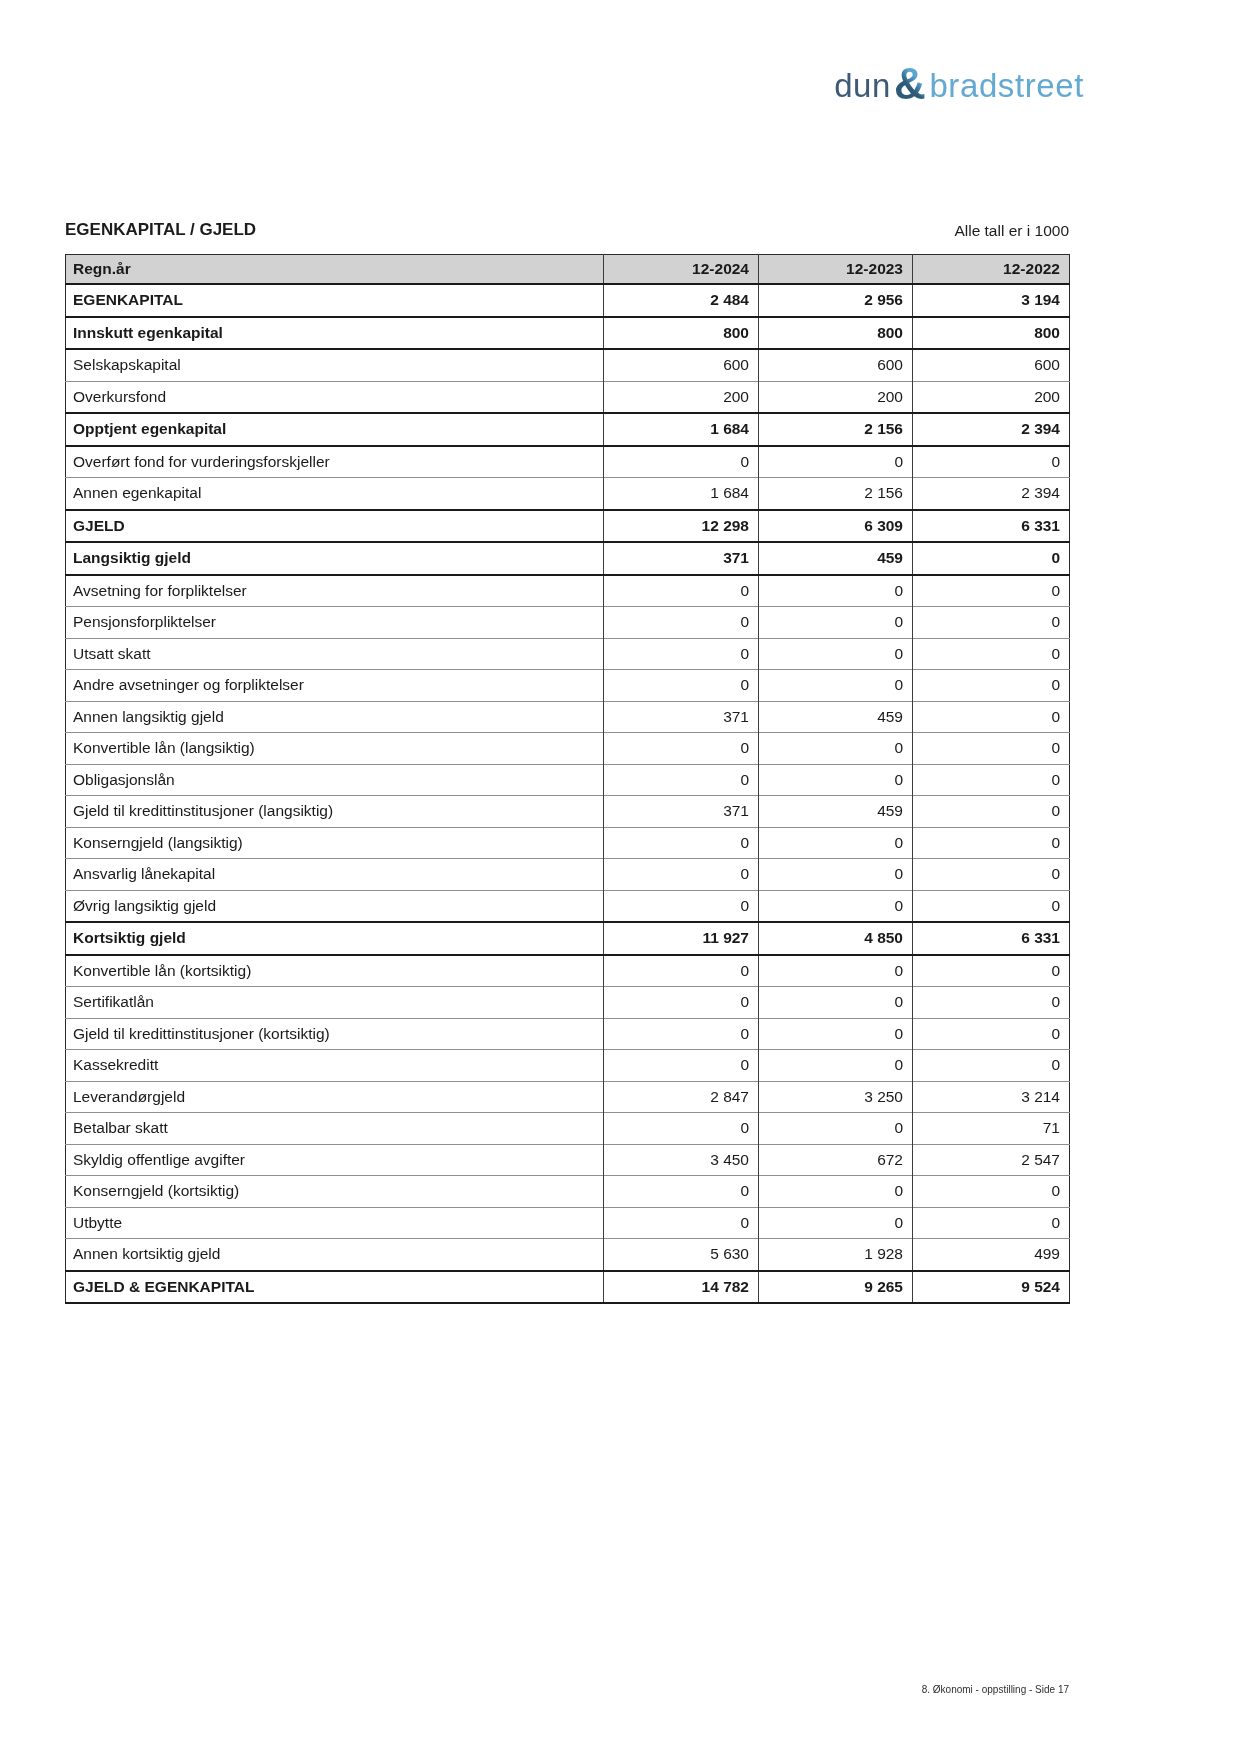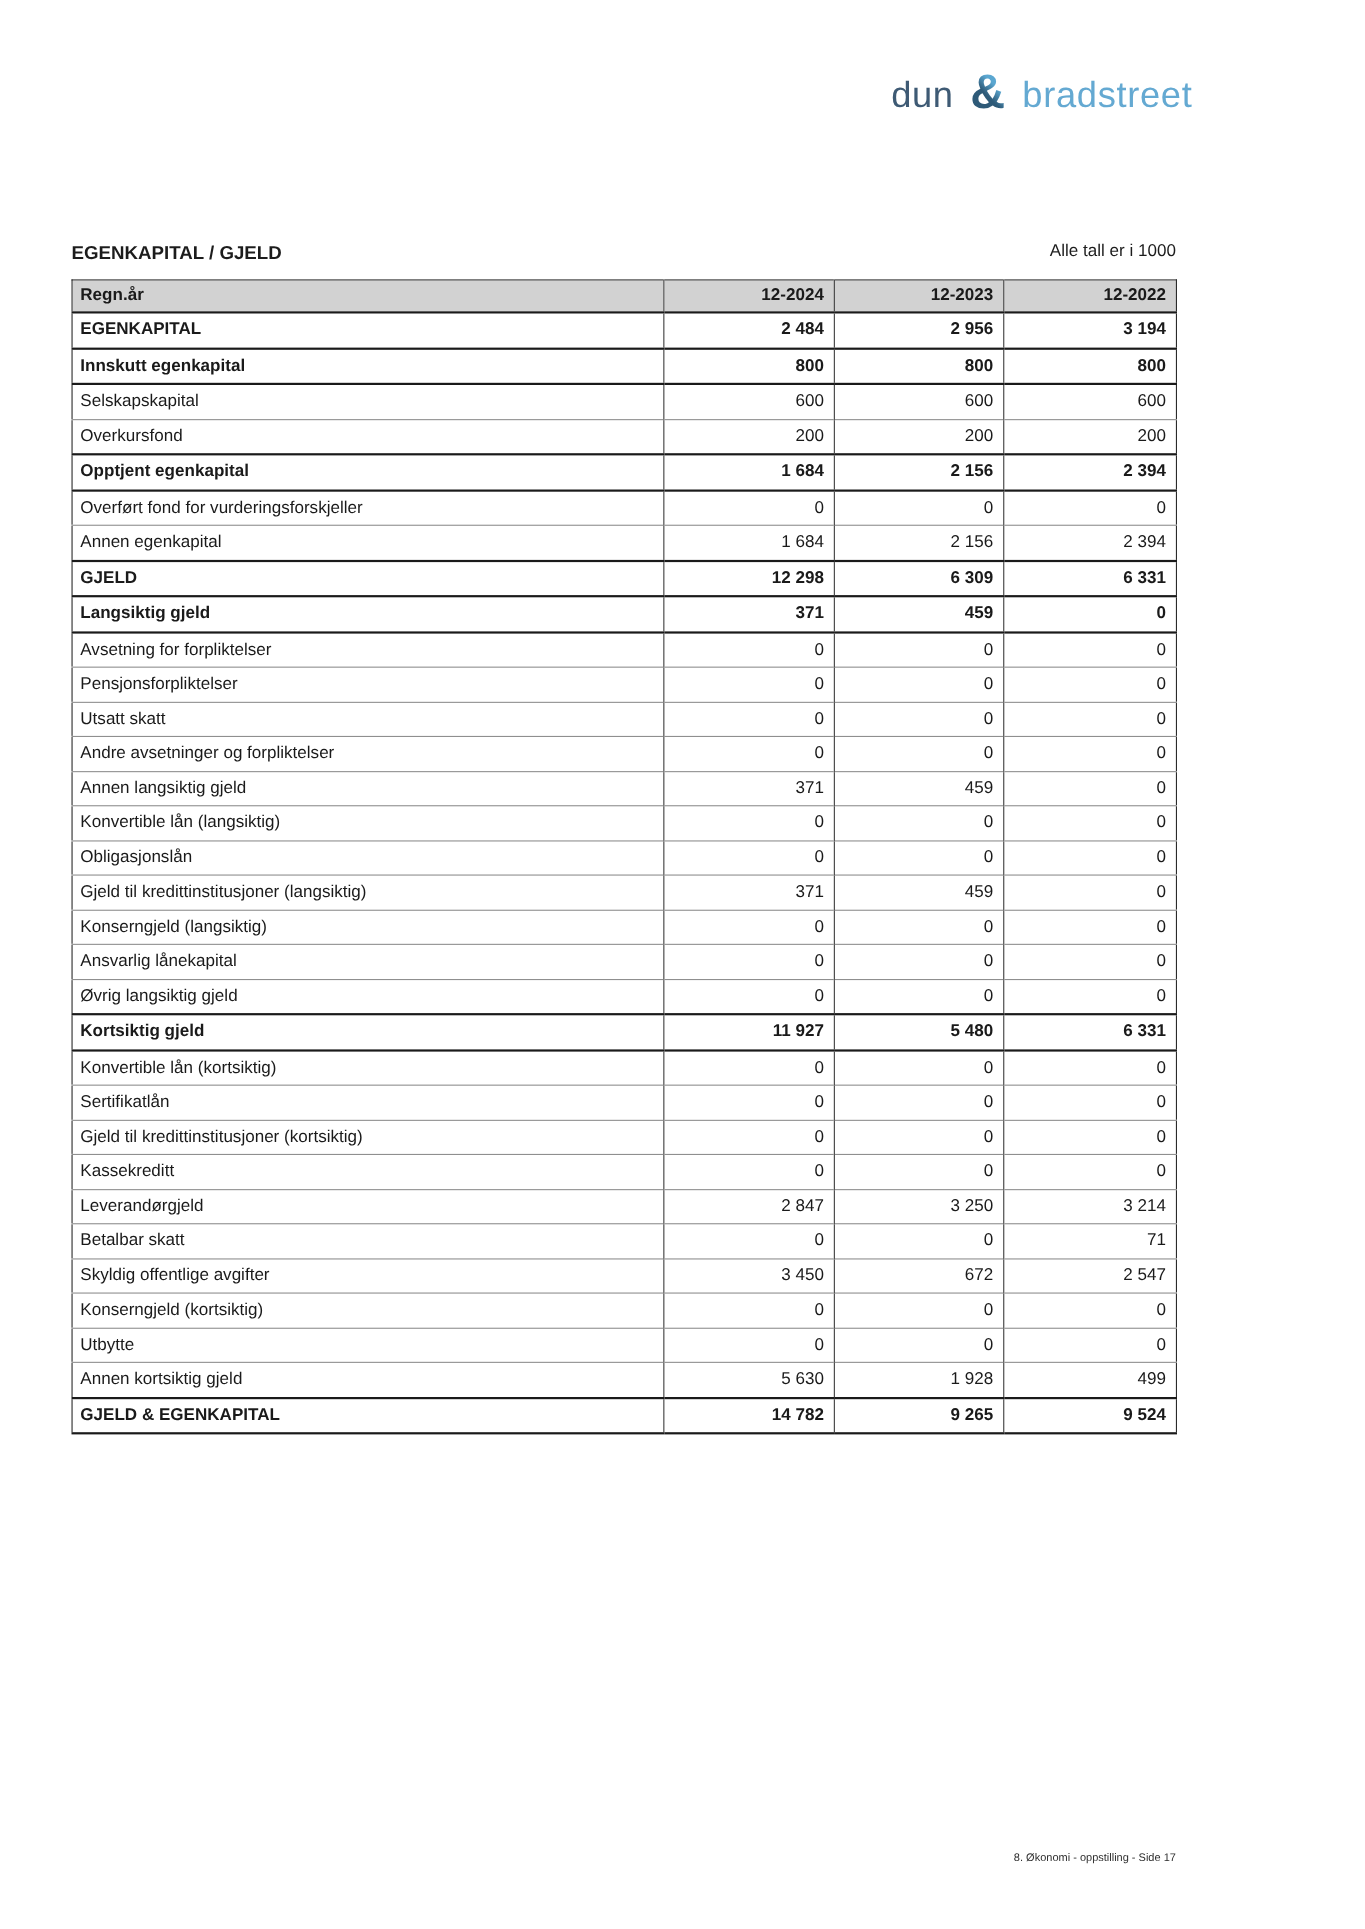--- a/index.html
+++ b/index.html
@@ -15,37 +15,36 @@
 
   
   .logo {
     position:absolute;
     top:64px; right:157px;
     display:flex; align-items:center;
     font-size:33px;
     letter-spacing:0.6px;
     line-height:1.2;
     user-select:none;
-    gap:12px;
   }
   .logo .dun  { color:#3E5A74; font-weight:400; }
   .logo .amp  {
     font-size:44px; font-weight:700; line-height:0.9;
     margin:0 3px 4px 3px;
     background:linear-gradient(225deg, #5BA7D1 0%, #5BA7D1 32%, #2E5A78 55%, #2E5A78 100%);
     -webkit-background-clip:text; background-clip:text;
     color:transparent;
   }
   .logo .brad { color:#64A9D2; font-weight:400; }
 
   
   .header-line {
     position:absolute;
     left:65px; top:220px; width:1004px;
-    display:flex; justify-content:space-between; align-items:flex-start;
+    display:flex; justify-content:space-between; align-items:flex-end;
   }
   .title { font-size:17px; font-weight:700; color:#1c1c1c; }
   .note  { font-size:15.5px; font-weight:400; color:#1c1c1c; }
 
   
   .fin-table {
     position:absolute;
     left:65px; top:254px; width:1004px;
     border-collapse:collapse;
     table-layout:fixed;
@@ -241,21 +240,21 @@
         </tr>
         <tr>
           <td class="label">Øvrig langsiktig gjeld</td>
           <td class="num">0</td>
           <td class="num">0</td>
           <td class="num">0</td>
         </tr>
         <tr class="bold">
           <td class="label">Kortsiktig gjeld</td>
           <td class="num">11 927</td>
-          <td class="num">5 480</td>
+          <td class="num">4 850</td>
           <td class="num">6 331</td>
         </tr>
         <tr>
           <td class="label">Konvertible lån (kortsiktig)</td>
           <td class="num">0</td>
           <td class="num">0</td>
           <td class="num">0</td>
         </tr>
         <tr>
           <td class="label">Sertifikatlån</td>

